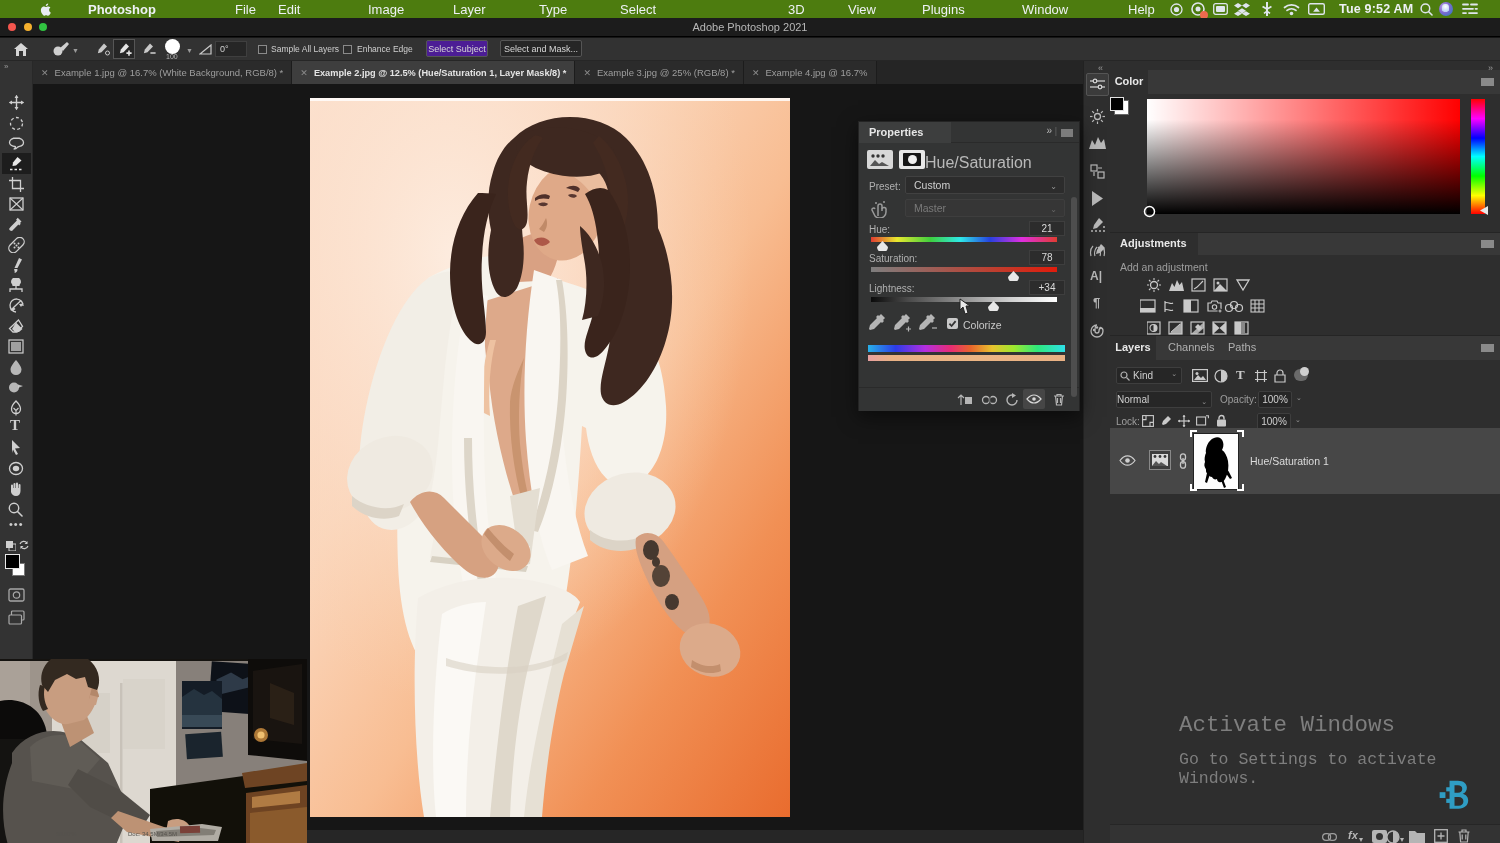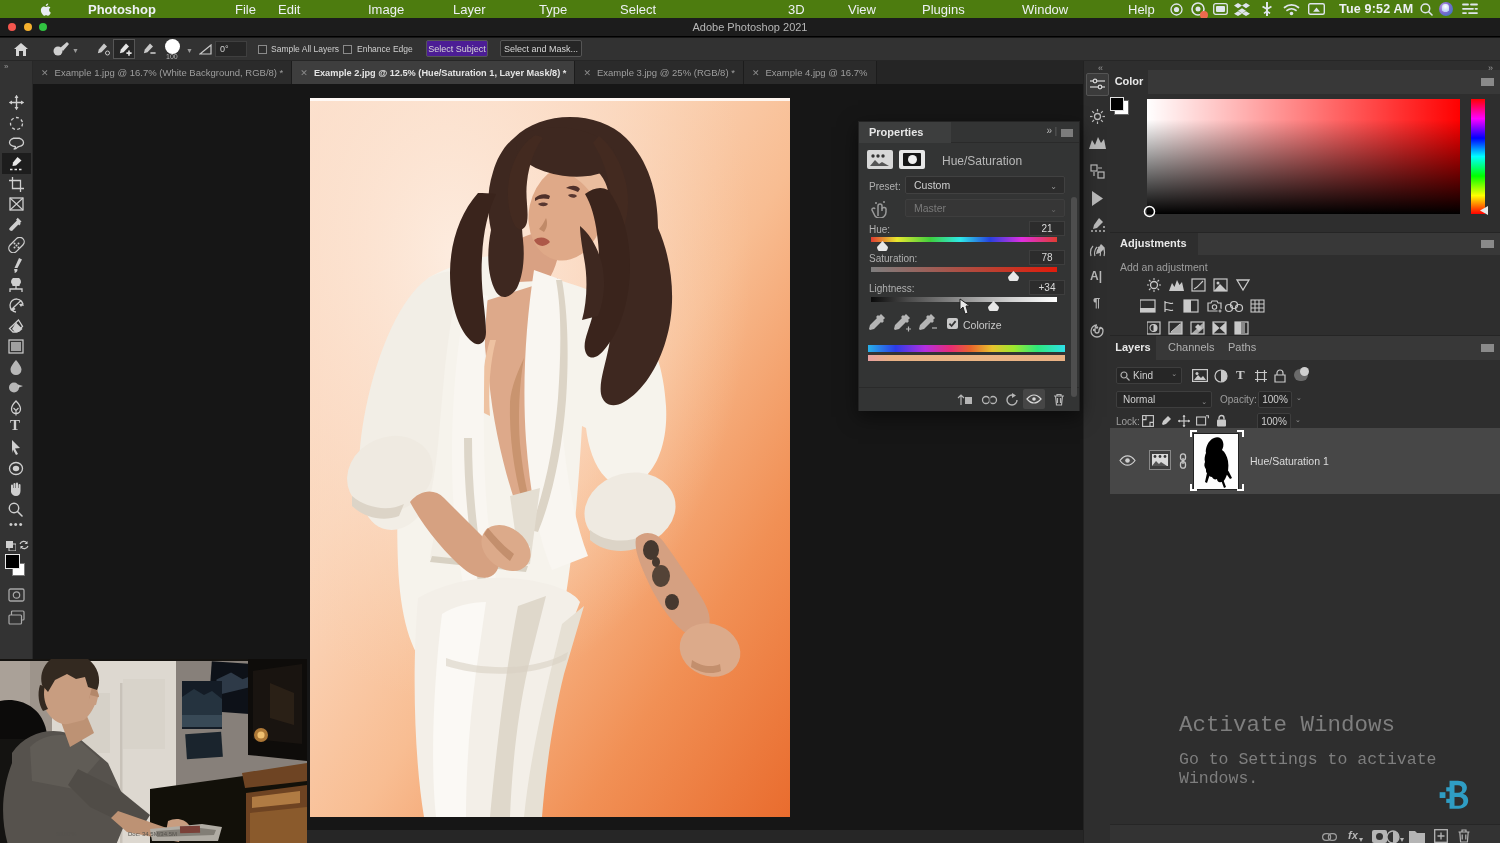--- a/index.html
+++ b/index.html
@@ -474,21 +474,21 @@
           <g fill="none" stroke="#c9c9c9" stroke-width="1.2">
             <path d="M3.5 1v12M10.5 1v12M1 3.5h12M1 10.5h12"></path>
           </g>
         </svg>
       <svg class="abs" style="left:164px;top:33px;" width="12" height="14" viewBox="0 0 12 14">
           <path fill="none" stroke="#c9c9c9" stroke-width="1.2" d="M1 6h10v7H1zM3 6V4a3 3 0 0 1 6 0v2"></path>
         </svg>
       <div class="abs" style="left:184px;top:33px;width:14px;height:12px;background:#6a6a6a;border-radius:6px;"></div>
       <div class="abs" style="left:190px;top:31px;width:9px;height:9px;background:#cfcfcf;border-radius:50%;"></div>
 
-      <div class="abs" style="left:6px;top:55px;width:96px;height:17px;background:#262626;border:1px solid #3e3e3e;border-radius:2px;color:#cfcfcf;font-size:10px;line-height:16px;padding-left:6px;">Normal<span style="position:absolute;right:4px;top:2px;color:#999;font-size:7px;">⌄</span></div>
+      <div class="abs" style="left:6px;top:55px;width:96px;height:17px;background:#262626;border:1px solid #3e3e3e;border-radius:2px;color:#cfcfcf;font-size:10px;line-height:16px;padding-left:0;">Normal<span style="position:absolute;right:4px;top:2px;color:#999;font-size:7px;">⌄</span></div>
       <span class="abs" style="left:110px;top:58px;color:#9e9e9e;font-size:10px;">Opacity:</span>
       <div class="abs" style="left:148px;top:55px;width:34px;height:17px;background:#262626;border:1px solid #3e3e3e;border-radius:2px;color:#cfcfcf;font-size:10px;line-height:16px;text-align:center;">100%</div>
       <span class="abs" style="left:186px;top:58px;color:#999;font-size:7px;">⌄</span>
 
       <span class="abs" style="left:6px;top:80px;color:#9e9e9e;font-size:10px;">Lock:</span>
       <svg class="abs" style="left:32px;top:79px;" width="12" height="12" viewBox="0 0 12 12">
           <g fill="none" stroke="#c9c9c9" stroke-width="1.1">
             <rect x="0.6" y="0.6" width="10.8" height="10.8"></rect>
             <path d="M4 0.6v4H0.6M8 11.4v-4h3.4"></path>
           </g>
@@ -672,21 +672,21 @@
     <svg class="abs" style="left:10px;top:31px;" width="22" height="13" viewBox="0 0 22 13">
         <rect width="22" height="13" fill="#d8d8d8"></rect>
         <circle cx="4" cy="3" r="1.7" fill="#333"></circle>
         <circle cx="9" cy="3" r="1.7" fill="#333"></circle>
         <circle cx="14" cy="3" r="1.7" fill="#333"></circle>
         <path fill="#555" d="M1 13l5-6 4 4 3-2 7 4z"></path>
       </svg>
     <div class="abs" style="left:40px;top:28px;width:26px;height:19px;background:#e8e8e8;border-radius:2px;"></div>
     <div class="abs" style="left:44px;top:31px;width:18px;height:13px;background:#161616;border-radius:1px;"></div>
     <div class="abs" style="left:49px;top:33px;width:9px;height:9px;background:#f0f0f0;border-radius:50%;"></div>
-    <span class="abs" style="left:83px;top:32px;color:#b9b9b9;font-size:12px;">Hue/Saturation</span>
+    <span class="abs" style="left:66px;top:32px;color:#b9b9b9;font-size:16px;">Hue/Saturation</span>
     <span class="abs" style="left:10px;top:59px;color:#b0b0b0;">Preset:</span>
     <div class="abs" style="left:46px;top:54px;width:160px;height:18px;background:#2c2c2c;border:1px solid #414141;border-radius:2px;color:#cfcfcf;font-size:10.5px;line-height:17px;padding-left:8px;">Custom<span style="position:absolute;right:7px;top:1px;color:#999;font-size:8px;">⌄</span></div>
     <svg class="abs" style="left:12px;top:78px;" width="20" height="18" viewBox="0 0 20 18">
         <g fill="none" stroke="#9a9a9a" stroke-width="1.5">
           <path d="M7 16V6a2 2 0 0 1 4 0v5"></path>
           <path d="M11 9a2 2 0 0 1 4 1v2a6 6 0 0 1-6 6h-1a6 6 0 0 1-5-4l-2-4a1.6 1.6 0 0 1 3-1"></path>
         </g>
         <circle cx="5" cy="3" r="1" fill="#9a9a9a"></circle>
         <circle cx="13" cy="2" r="1" fill="#9a9a9a"></circle>
       </svg>

